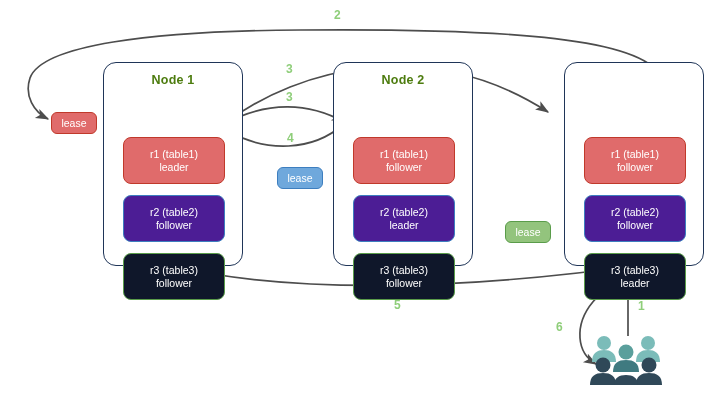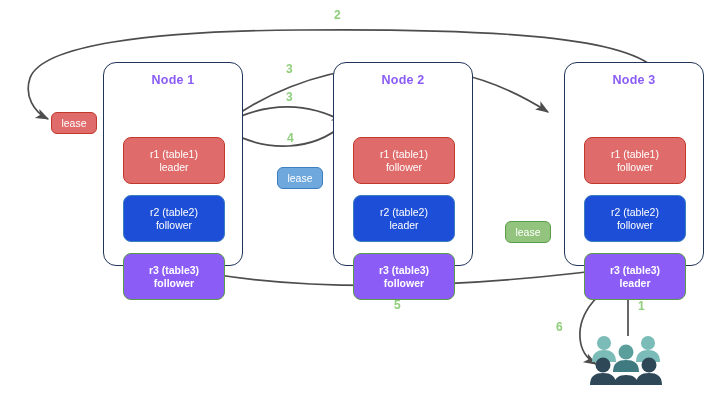--- a/index.html
+++ b/index.html
@@ -31,43 +31,43 @@
     border-radius: 13px;
     background: #ffffff;
   }
   .node-title {
     position: absolute;
     width: 100%;
     text-align: center;
     top: 10px;
     font-size: 12.5px;
     font-weight: bold;
-    color: #8b5cf6;
+    color: #4d7c0f;
     letter-spacing: 0.2px;
   }
   .replica {
     position: absolute;
     box-sizing: border-box;
     left: 19px;
     width: 102px;
     height: 47px;
     border-radius: 8px;
     display: flex;
     flex-direction: column;
     align-items: center;
     justify-content: center;
     font-size: 10.5px;
     line-height: 13px;
     color: #ffffff;
     text-align: center;
     margin-top: 39px;
   }
   .rep-red   { background: #e06b6b; border: 1.6px solid #c0392b; }
-  .rep-blue  { background: #1d4ed8; border: 1.6px solid #3d7ebf; }
-  .rep-green { background: #8b5cf6; border: 1.6px solid #5a9c4a; font-weight: bold; }
+  .rep-blue  { background: #4c1d95; border: 1.6px solid #3d7ebf; }
+  .rep-green { background: #0f172a; border: 1.6px solid #5a9c4a; }
 
   .lease {
     position: absolute;
     box-sizing: border-box;
     width: 46px;
     height: 22px;
     border-radius: 6px;
     display: flex;
     align-items: center;
     justify-content: center;
@@ -146,21 +146,20 @@
       <span>r2 (table2)</span>
       <span>leader</span>
     </div>
     <div class="replica rep-green" style="top:151px;">
       <span>r3 (table3)</span>
       <span>follower</span>
     </div>
   </div>
 
   <div class="node-box" style="left:564px; top:62px; width:140px; height:204px;">
-    <div class="node-title">Node 3</div>
     <div class="replica rep-red" style="top:35px;">
       <span>r1 (table1)</span>
       <span>follower</span>
     </div>
     <div class="replica rep-blue" style="top:93px;">
       <span>r2 (table2)</span>
       <span>follower</span>
     </div>
     <div class="replica rep-green" style="top:151px;">
       <span>r3 (table3)</span>

